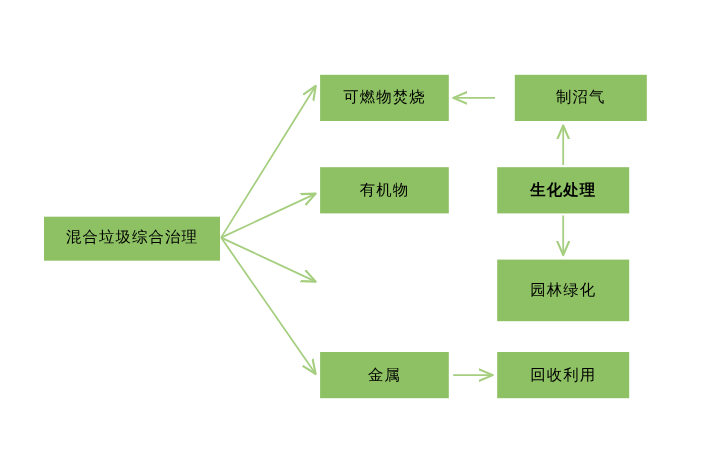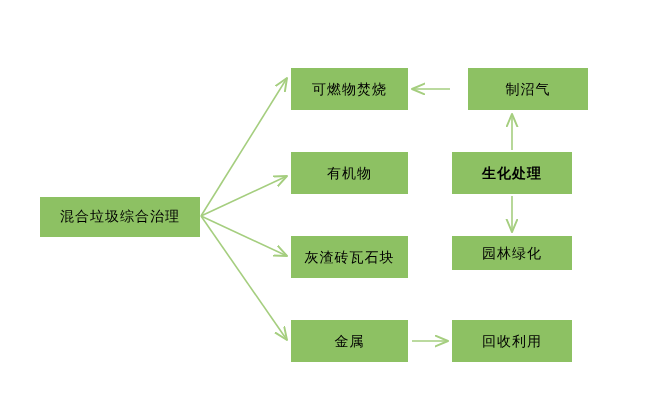--- a/index.html
+++ b/index.html
@@ -47,21 +47,21 @@
     width: 160px;
     height: 40px;
     font-family: Liberation Serif, serif;
   }
   .node-r1c1 { left: 291px; top: 68px;  width: 117px; height: 42px; }
   .node-r2c1 { left: 291px; top: 152px; width: 117px; height: 42px; }
   .node-r3c1 { left: 291px; top: 236px; width: 117px; height: 42px; }
   .node-r4c1 { left: 291px; top: 320px; width: 117px; height: 42px; }
   .node-r1c2 { left: 452px; top: 68px;  width: 120px; height: 42px; margin-left: 16px; }
   .node-r2c2 { left: 452px; top: 152px; width: 120px; height: 42px; font-weight: bold; }
-  .node-r3c2 { left: 452px; top: 236px; width: 120px; height: 34px; }
+  .node-r3c2 { left: 452px; top: 236px; width: 120px; height: 56px; }
   .node-r4c2 { left: 452px; top: 320px; width: 120px; height: 42px; }
 </style>
 </head>
 <body>
 
 <div id="canvas">
 
   <svg id="edge-layer" viewBox="0 0 648 416" width="648" height="416" xmlns="http://www.w3.org/2000/svg">
     <defs>
       <marker id="arrowhead" markerWidth="9" markerHeight="9" refX="8" refY="4" orient="auto" markerUnits="strokeWidth">
@@ -80,21 +80,20 @@
       <line x1="412" y1="341" x2="448" y2="341"></line>
     </g>
   </svg>
 
   <div class="node node-root">混合垃圾综合治理</div>
 
   <div class="node node-r1c1">可燃物焚烧</div>
 
   <div class="node node-r2c1">有机物</div>
 
-  <div class="node node-r3c1">灰渣砖瓦石块</div>
 
   <div class="node node-r4c1">金属</div>
 
   <div class="node node-r1c2">制沼气</div>
 
   <div class="node node-r2c2">生化处理</div>
 
   <div class="node node-r3c2">园林绿化</div>
 
   <div class="node node-r4c2">回收利用</div>

